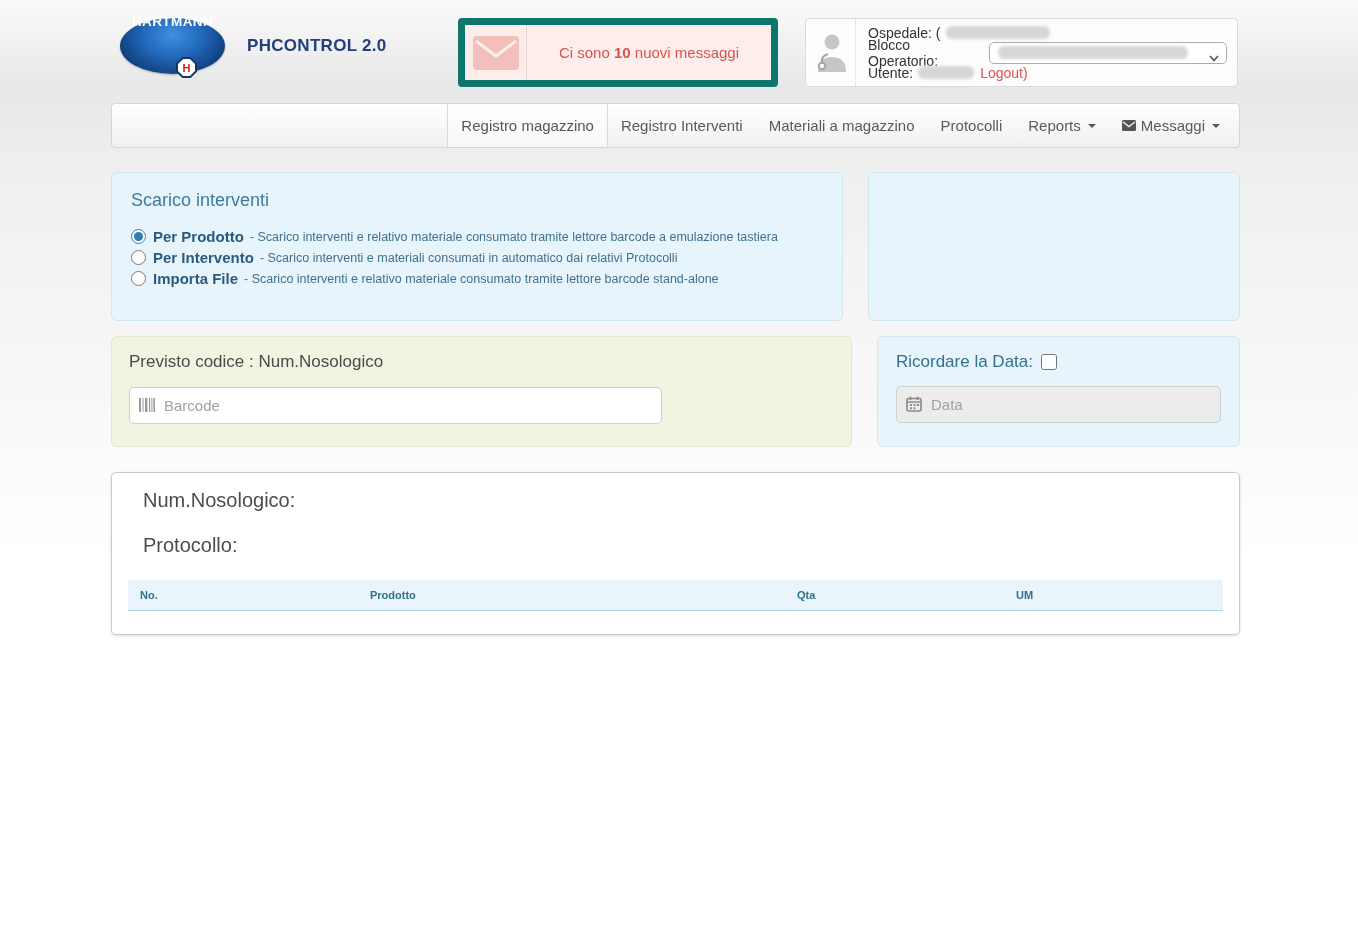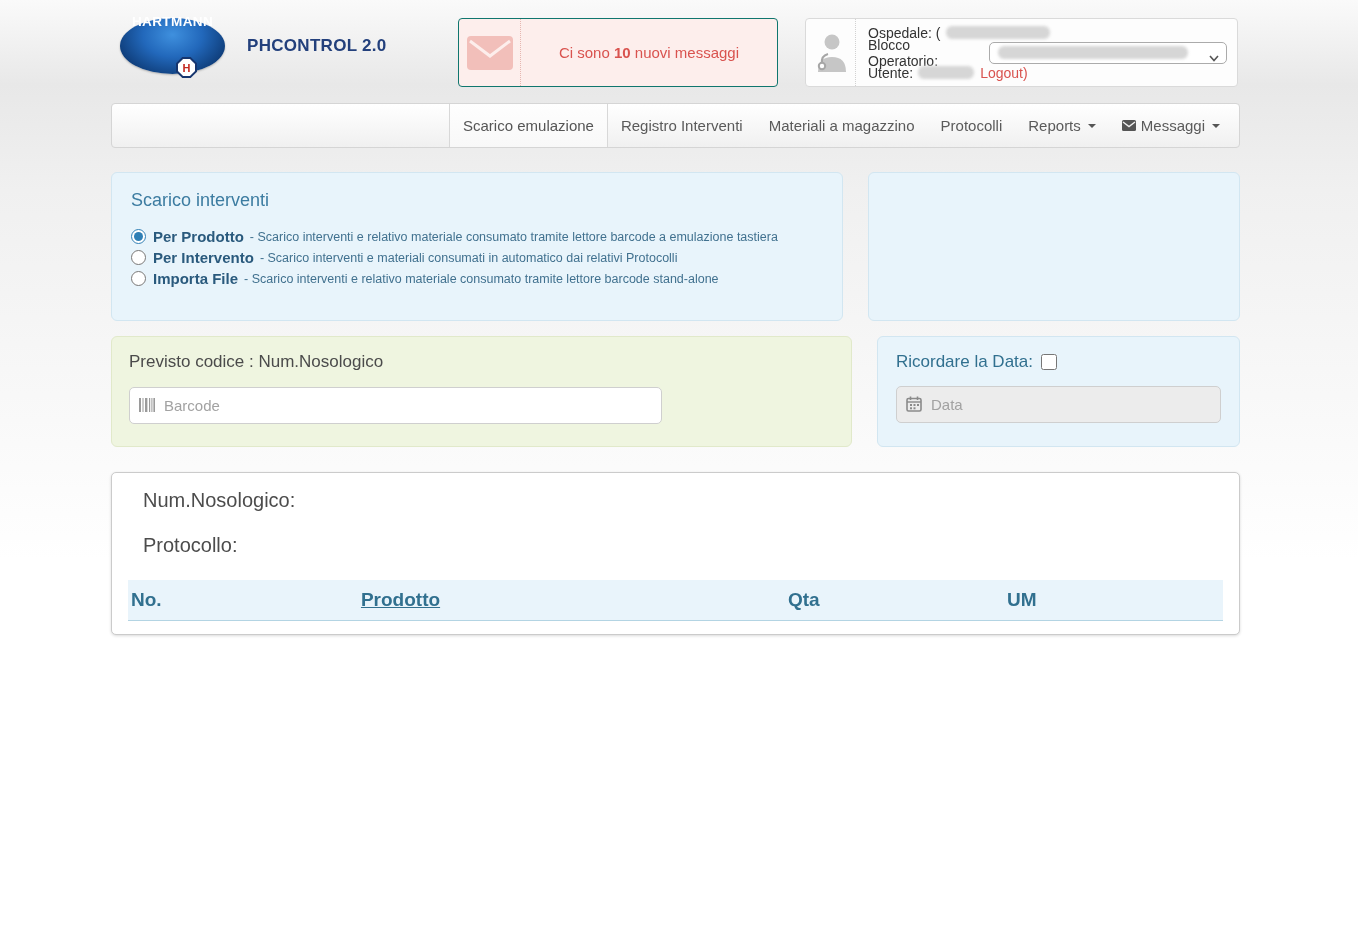--- a/index.html
+++ b/index.html
@@ -28,21 +28,21 @@
   .logo-badge-inner {
     width:17px; height:17px; background:#fff;
     clip-path: polygon(30% 0,70% 0,100% 30%,100% 70%,70% 100%,30% 100%,0 70%,0 30%);
     display:flex; align-items:center; justify-content:center;
     color:#c3271f; font-weight:bold; font-size:11px;
   }
   .app-title { margin-left:22px; font-size:17px; font-weight:bold; color:#23407c; letter-spacing:.3px; }
 
   .msgbox {
     position:absolute; left:347px; top:0; width:320px; height:69px;
-    background:#fdeeec; border:1px solid #0f766e; border-radius:4px;
+    background:#fdeeec; border:7px solid #0f766e; border-radius:4px;
     display:flex; align-items:stretch;
   }
   .msgbox-iconcol { width:62px; display:flex; align-items:center; justify-content:center;
     border-right:1px dotted #e6b6b0; }
   .msgbox-text { flex:1; display:flex; align-items:center; justify-content:center;
     color:#d9534f; font-size:15px; white-space:pre; }
   .msgbox-text b { font-weight:bold; }
 
   .userbox {
     position:absolute; left:694px; top:0; width:433px; height:69px;
@@ -121,24 +121,24 @@
 
   
   .bottom-panel {
     margin-top:25px; background:#fff; border:1px solid #cbcbcb; border-radius:5px;
     box-shadow:0 1px 3px rgba(0,0,0,.15); height:163px; padding:16px 16px;
   }
   .detail-label { font-size:20px; color:#4c4c4c; padding-left:15px; }
   .detail-label + .detail-label { margin-top:22px; }
   table.items { width:100%; border-collapse:collapse; margin-top:23px; }
   table.items th {
-    text-align:left; padding:9px 3px; background:#e9f4fb; color:#31708f;
-    font-size:19px; font-weight:bold; border-bottom:1px solid #b3d4e3;
-  }
-  th.col-no { width:21%; } th.col-prod { width:39%;text-decoration:underline; } th.col-qta { width:20%; } th.col-um { width:20%; }
+    text-align:left; padding:9px 12px; background:#e9f4fb; color:#31708f;
+    font-size:11px; font-weight:bold; border-bottom:1px solid #b3d4e3;
+  }
+  th.col-no { width:21%; } th.col-prod { width:39%; } th.col-qta { width:20%; } th.col-um { width:20%; }
 </style>
 </head>
 <body>
 
 <div class="container">
 
   <div class="topbar">
     <div class="brand">
       <div class="logo">
         <span class="logo-text">HARTMANN</span>
@@ -189,21 +189,21 @@
           <span>Utente:</span>
           <span class="redacted" style="width:56px;"></span>
           <a href="#" class="logout-link">Logout)</a>
         </div>
       </div>
     </div>
   </div>
 
   <div class="navbar">
     <div class="tab active">
-      <span>Scarico emulazione</span>
+      <span>Registro magazzino</span>
     </div>
     <div class="tab">
       <span>Registro Interventi</span>
     </div>
     <div class="tab">
       <span>Materiali a magazzino</span>
     </div>
     <div class="tab">
       <span>Protocolli</span>
     </div>

